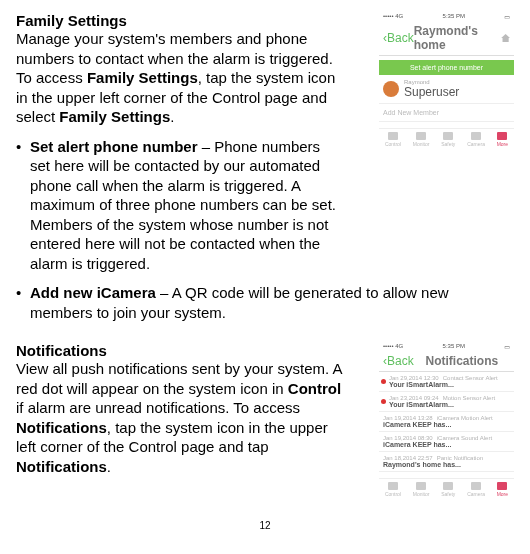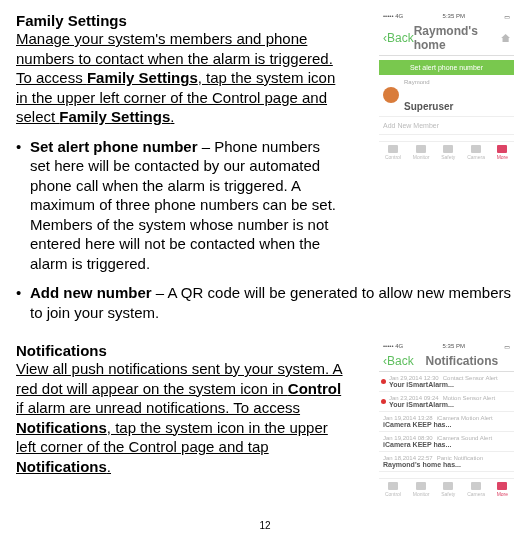--- a/index.html
+++ b/index.html
@@ -17,21 +17,20 @@
   .heading {
     font-weight: bold;
     font-size: 15px;
     margin: 0;
   }
   .body-text {
     font-size: 15px;
     line-height: 1.3;
     margin: 0;
     letter-spacing: 0;
-    text-decoration: underline;
   }
   .text-col {
     width: 330px;
   }
   .bold-run { font-weight: bold; }
   ul.bullets {
     margin: 10px 0 0 0;
     padding: 0;
     list-style: none;
   }
@@ -102,21 +101,21 @@
     gap: 5px;
   }
   .phone .avatar {
     width: 16px; height: 16px; border-radius: 50%;
     background: #d97c3b;
     flex-shrink: 0;
   }
   .phone .avatar.alt { background: #e6a07a; }
   .phone .member-info { display: flex; flex-direction: column; line-height: 1.1; }
   .phone .member-name { color: #aaa; font-size: 6px; }
-  .phone .member-role { font-weight: bold; color: #555; font-size: 10px; margin-top: 15px; }
+  .phone .member-role { font-weight: normal; color: #555; font-size: 12px; }
   .phone .add-row {
     color: #bbb;
     padding: 5px 4px;
     border-bottom: 1px solid #eee;
     font-size: 7px;
   }
   .phone .tabbar {
     display: flex;
     justify-content: space-around;
     padding: 3px 0 1px;
@@ -205,21 +204,21 @@
     </p>
   </div>
 
   <ul class="bullets">
     <li>
       <span class="bullet-text-narrow">
         <span class="bold-run">Set alert phone number</span><span> – Phone numbers set here will be contacted by our automated phone call when the alarm is triggered. A maximum of three phone numbers can be set. Members of the system whose number is not entered here will not be contacted when the alarm is triggered.</span>
       </span>
     </li>
     <li>
-      <span class="bold-run">Add new number</span><span> – A QR code will be generated to allow new members to join your system.</span>
+      <span class="bold-run">Add new iCamera</span><span> – A QR code will be generated to allow new members to join your system.</span>
     </li>
   </ul>
 </div>
 
 <div class="section">
 
   <div class="phone notifications">
     <div class="statusbar">
       <span>••••• 4G</span>
       <span>5:35 PM</span>

